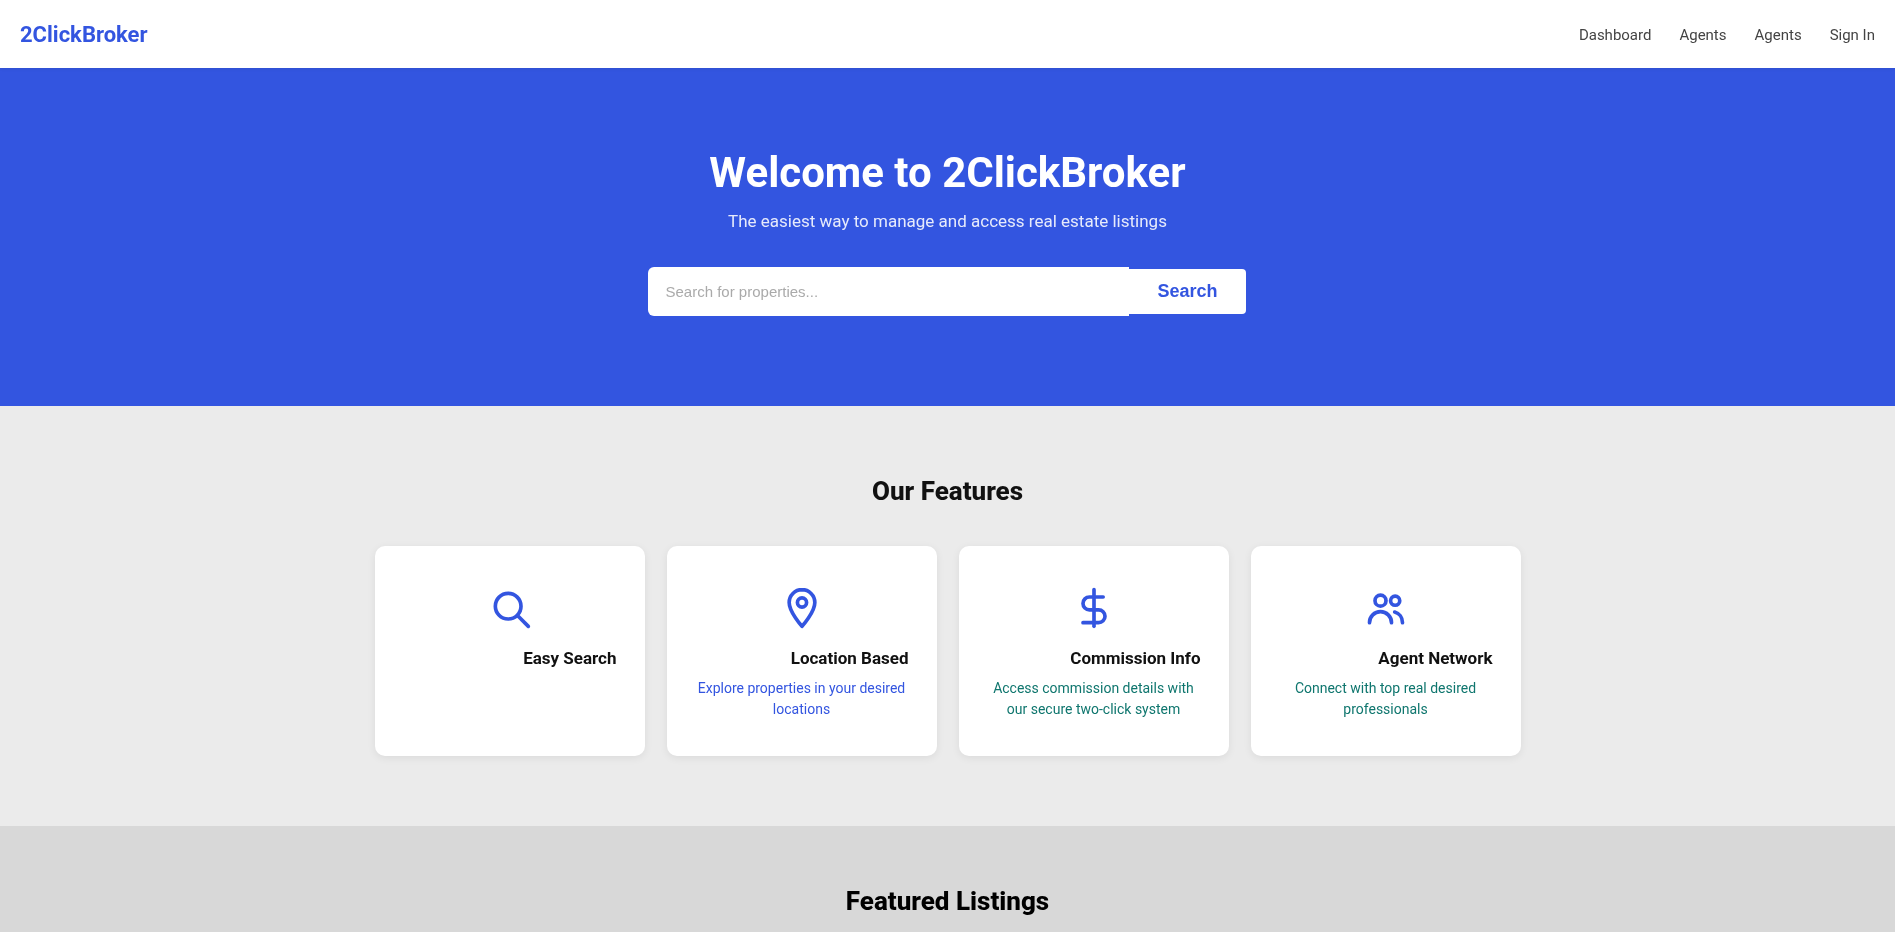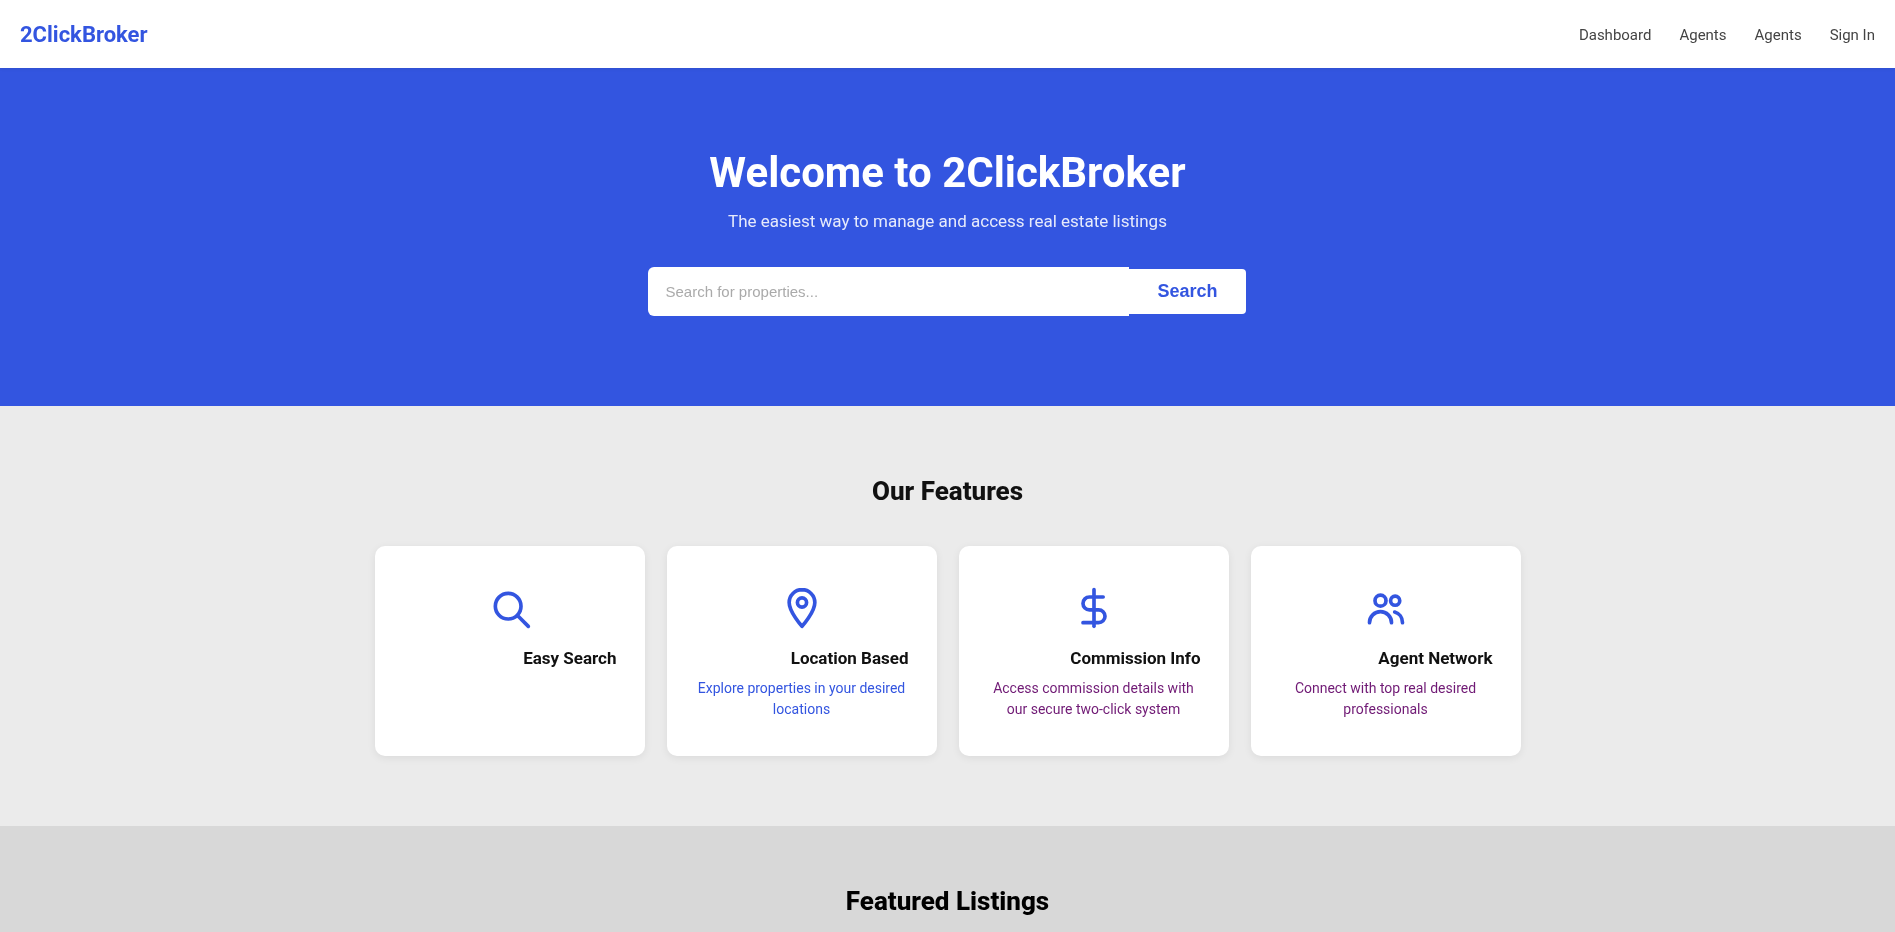--- a/index.html
+++ b/index.html
@@ -144,21 +144,21 @@
       color: #111;
       margin-bottom: 10px;
       text-align: right;
     }
     .feature-desc {
       font-size: 14px;
       color: #3355e0;
       line-height: 1.5;
     }
     .feature-desc.dark {
-      color: #701a75;
+      color: #0f766e;
     }
 
     
     .listings-section {
       background: #d8d8d8;
       padding: 60px 40px 40px;
       text-align: center;
     }
     .listings-title {
       font-size: 26px;

